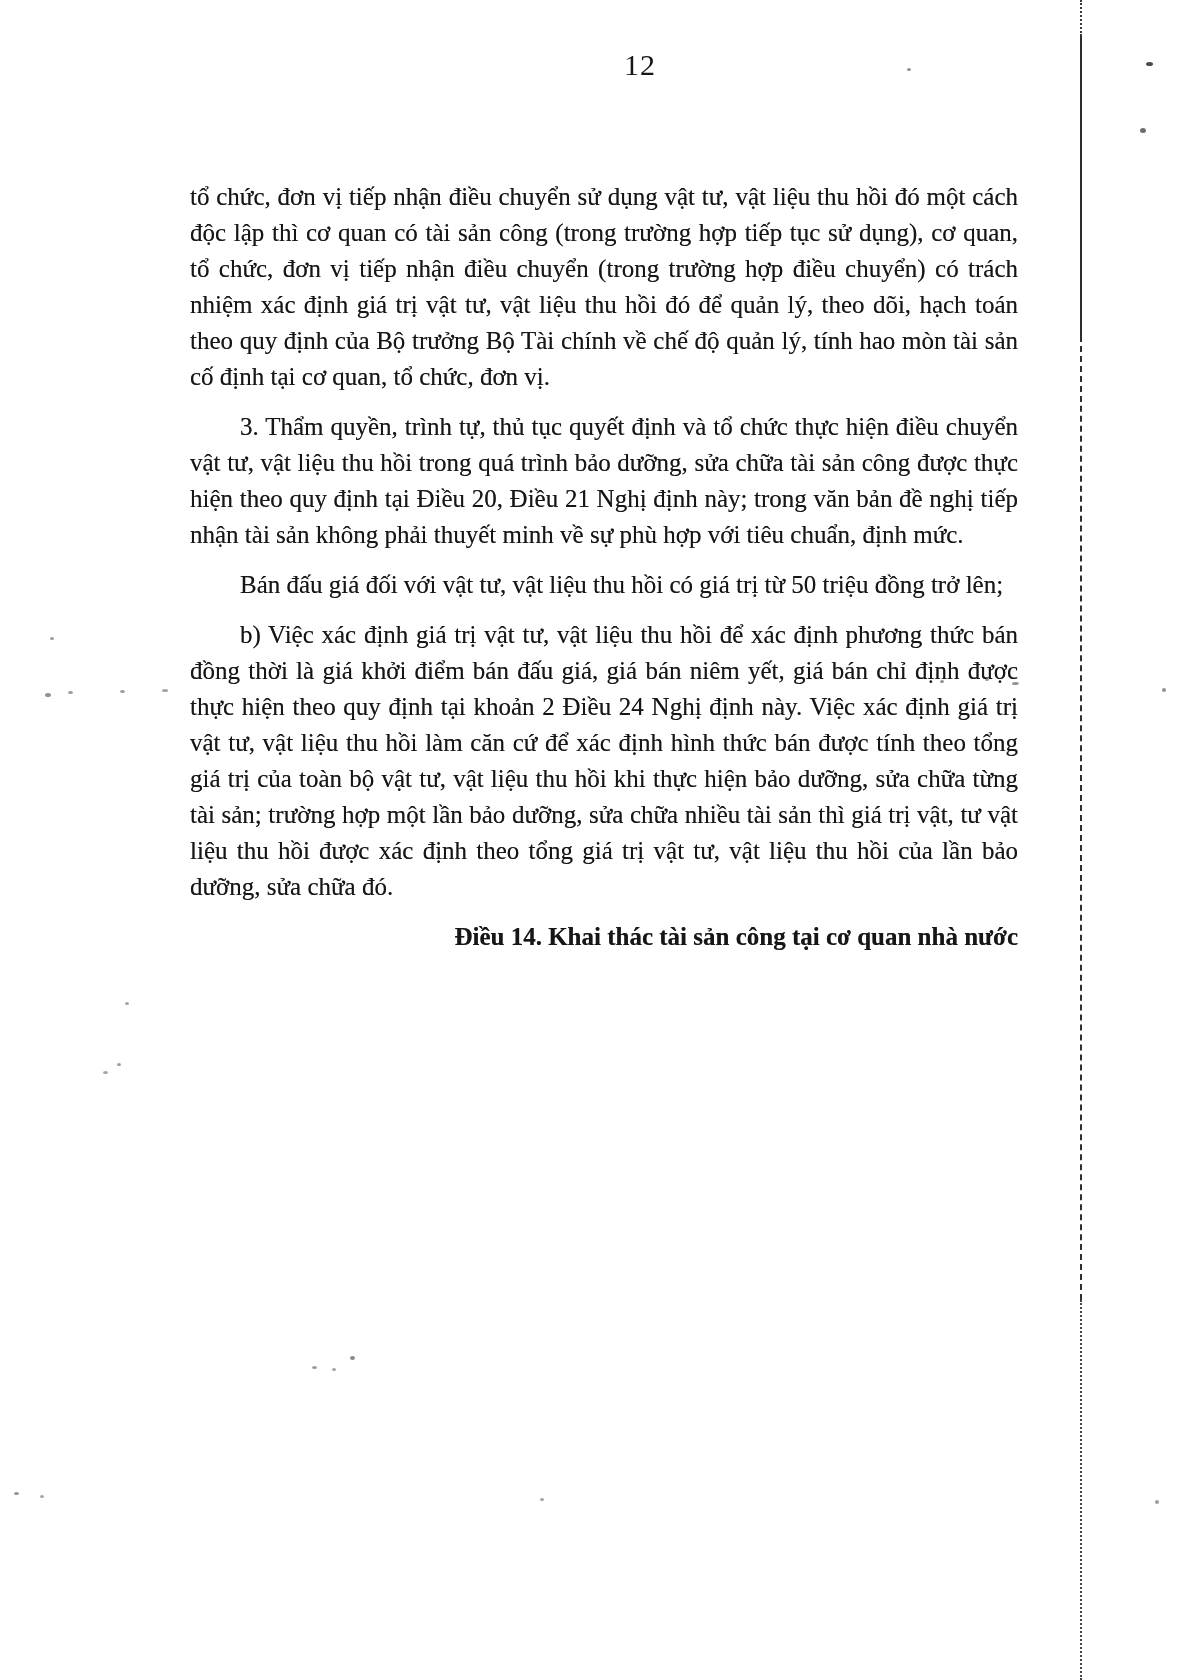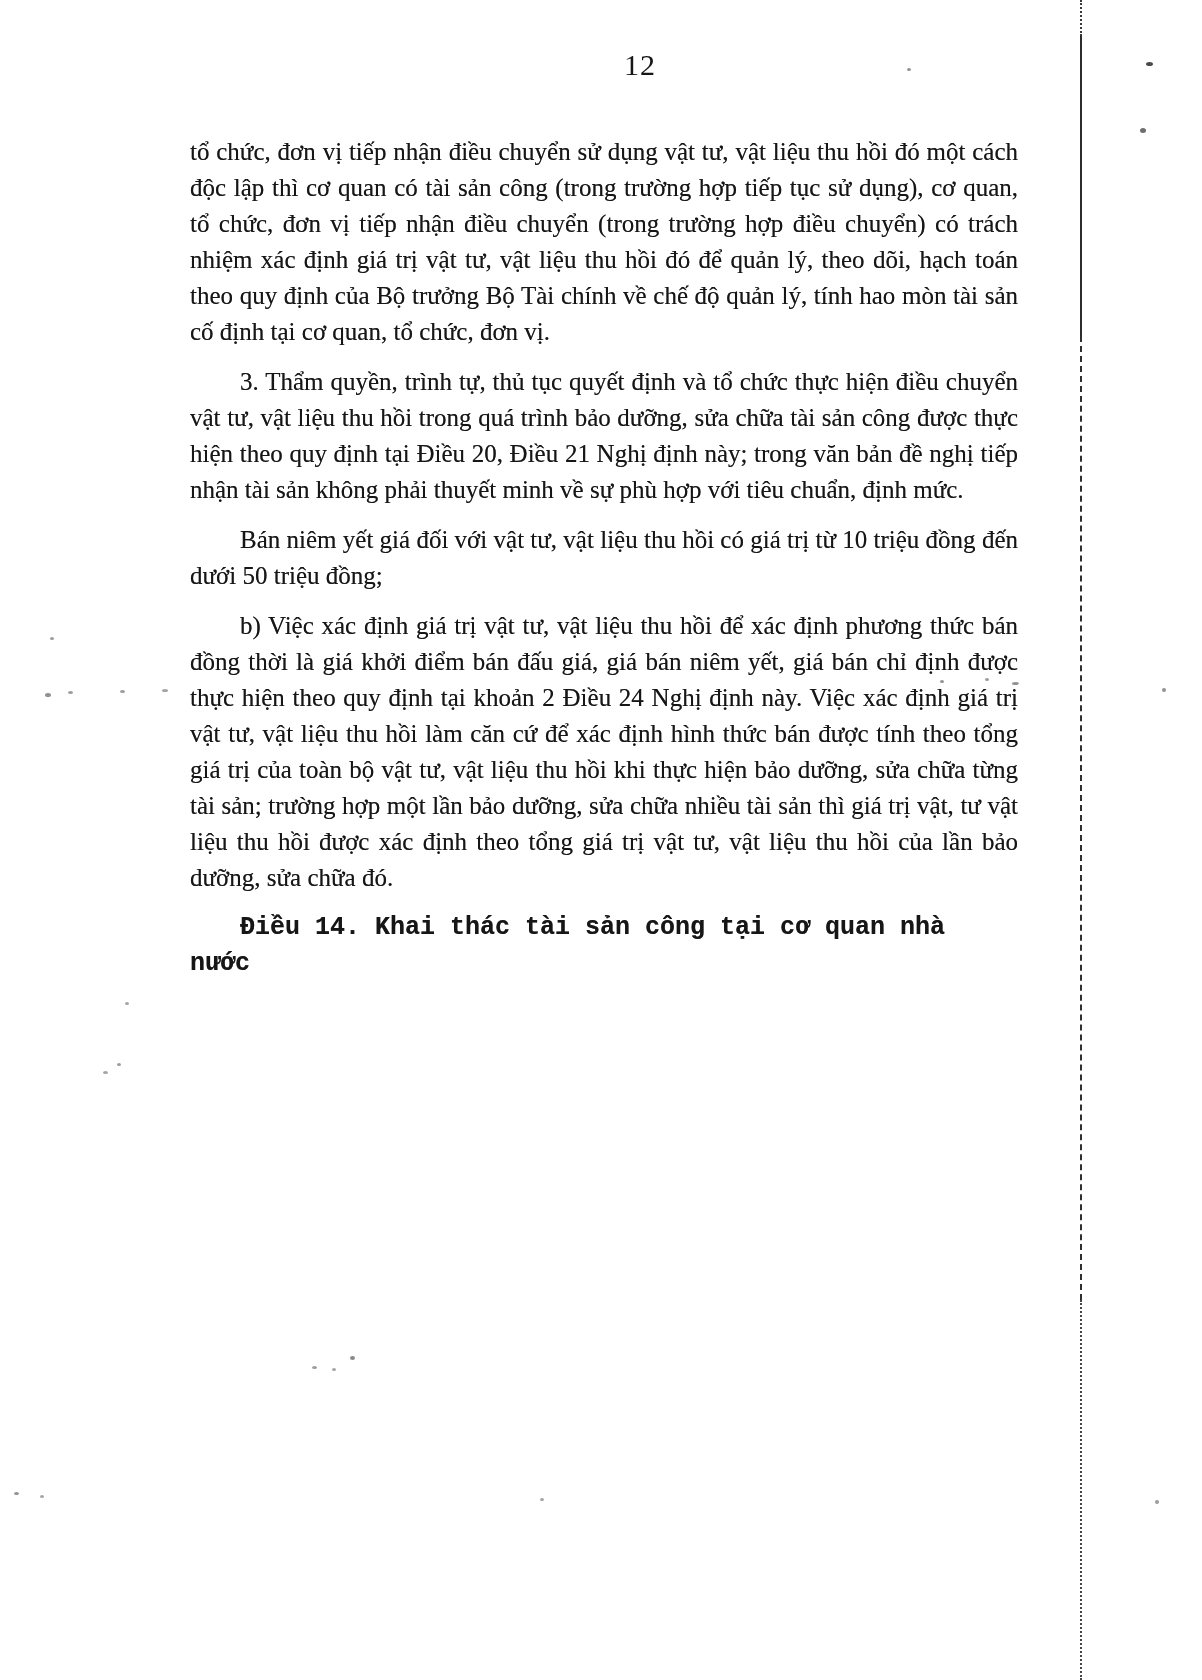--- a/index.html
+++ b/index.html
@@ -32,27 +32,26 @@
   .content p {
     margin: 0 0 14px 0;
     font-size: 25px;
     line-height: 36px;
     text-align: justify;
     text-indent: 50px;
     color: #161616;
     text-shadow: 0 0 0.5px rgba(20,20,20,0.55);
     hyphens: none;
   }
-  .content p.cont { text-indent: 0; }
+  .content p.cont { text-indent: 0; margin-top: 45px; }
   .content p.heading {
     font-weight: bold;
-    text-align: left;
+    text-align: right;
     margin-top: 4px;
     margin-bottom: 16px;
-    font-family: Liberation Mono, monospace;
   }
   
   .fold-line {
     position: absolute;
     left: 1080px;
     width: 0;
   }
   .fold-top    { top: 0;      height: 36px;   border-left: 2px dotted #3a3a3a; }
   .fold-solid  { top: 36px;   height: 300px;  border-left: 2px solid  #2c2c2c; }
   .fold-mid    { top: 336px;  height: 964px;  border-left: 2px dashed #2f2f2f; }
@@ -67,21 +66,21 @@
 </head>
 <body>
 
 <div class="page">
 
   <div class="page-number">12</div>
 
   <div class="content">
     <p class="cont">tổ chức, đơn vị tiếp nhận điều chuyển sử dụng vật tư, vật liệu thu hồi đó một cách độc lập thì cơ quan có tài sản công (trong trường hợp tiếp tục sử dụng), cơ quan, tổ chức, đơn vị tiếp nhận điều chuyển (trong trường hợp điều chuyển) có trách nhiệm xác định giá trị vật tư, vật liệu thu hồi đó để quản lý, theo dõi, hạch toán theo quy định của Bộ trưởng Bộ Tài chính về chế độ quản lý, tính hao mòn tài sản cố định tại cơ quan, tổ chức, đơn vị.</p>
     <p>3. Thẩm quyền, trình tự, thủ tục quyết định và tổ chức thực hiện điều chuyển vật tư, vật liệu thu hồi trong quá trình bảo dưỡng, sửa chữa tài sản công được thực hiện theo quy định tại Điều 20, Điều 21 Nghị định này; trong văn bản đề nghị tiếp nhận tài sản không phải thuyết minh về sự phù hợp với tiêu chuẩn, định mức.</p>
-    <p>Bán niêm yết giá đối với vật tư, vật liệu thu hồi có giá trị từ 10 triệu đồng đến dưới 50 triệu đồng;</p>
+    <p>Bán đấu giá đối với vật tư, vật liệu thu hồi có giá trị từ 50 triệu đồng trở lên;</p>
     <p>b) Việc xác định giá trị vật tư, vật liệu thu hồi để xác định phương thức bán đồng thời là giá khởi điểm bán đấu giá, giá bán niêm yết, giá bán chỉ định được thực hiện theo quy định tại khoản 2 Điều 24 Nghị định này. Việc xác định giá trị vật tư, vật liệu thu hồi làm căn cứ để xác định hình thức bán được tính theo tổng giá trị của toàn bộ vật tư, vật liệu thu hồi khi thực hiện bảo dưỡng, sửa chữa từng tài sản; trường hợp một lần bảo dưỡng, sửa chữa nhiều tài sản thì giá trị vật, tư vật liệu thu hồi được xác định theo tổng giá trị vật tư, vật liệu thu hồi của lần bảo dưỡng, sửa chữa đó.</p>
     <p class="heading">Điều 14. Khai thác tài sản công tại cơ quan nhà nước</p>
   </div>
 
   <div class="fold-line fold-top"></div>
   <div class="fold-line fold-solid"></div>
   <div class="fold-line fold-mid"></div>
   <div class="fold-line fold-bottom"></div>
 
   <div class="speck" style="left:1146px; top:62px;  width:7px; height:4px;"></div>

